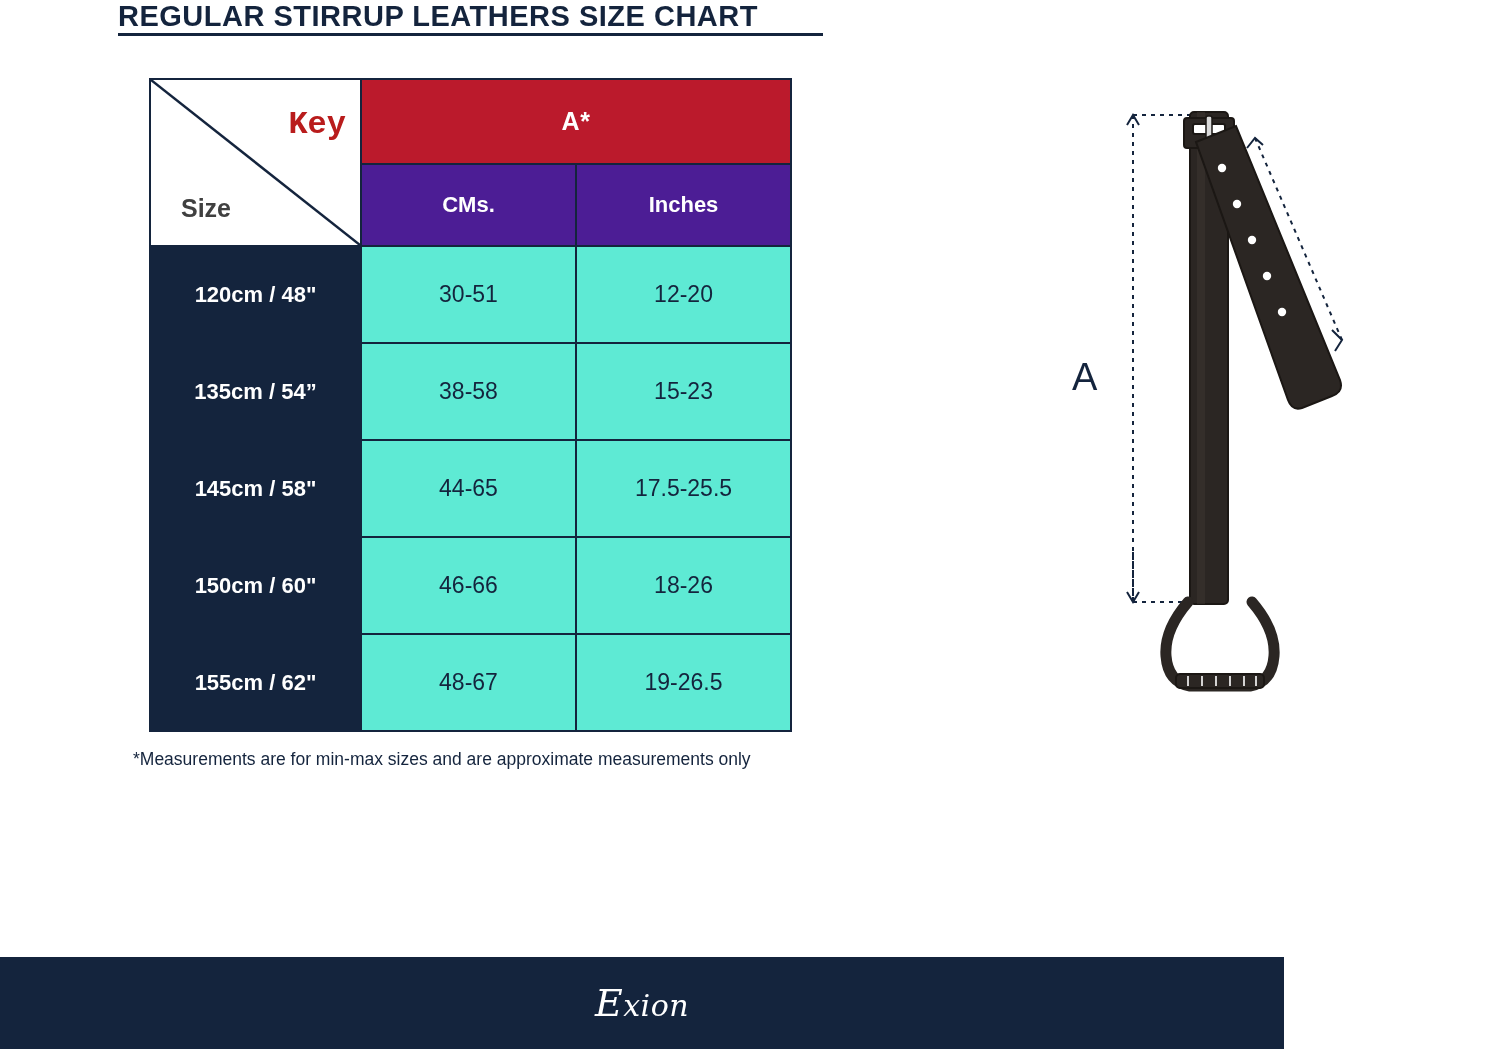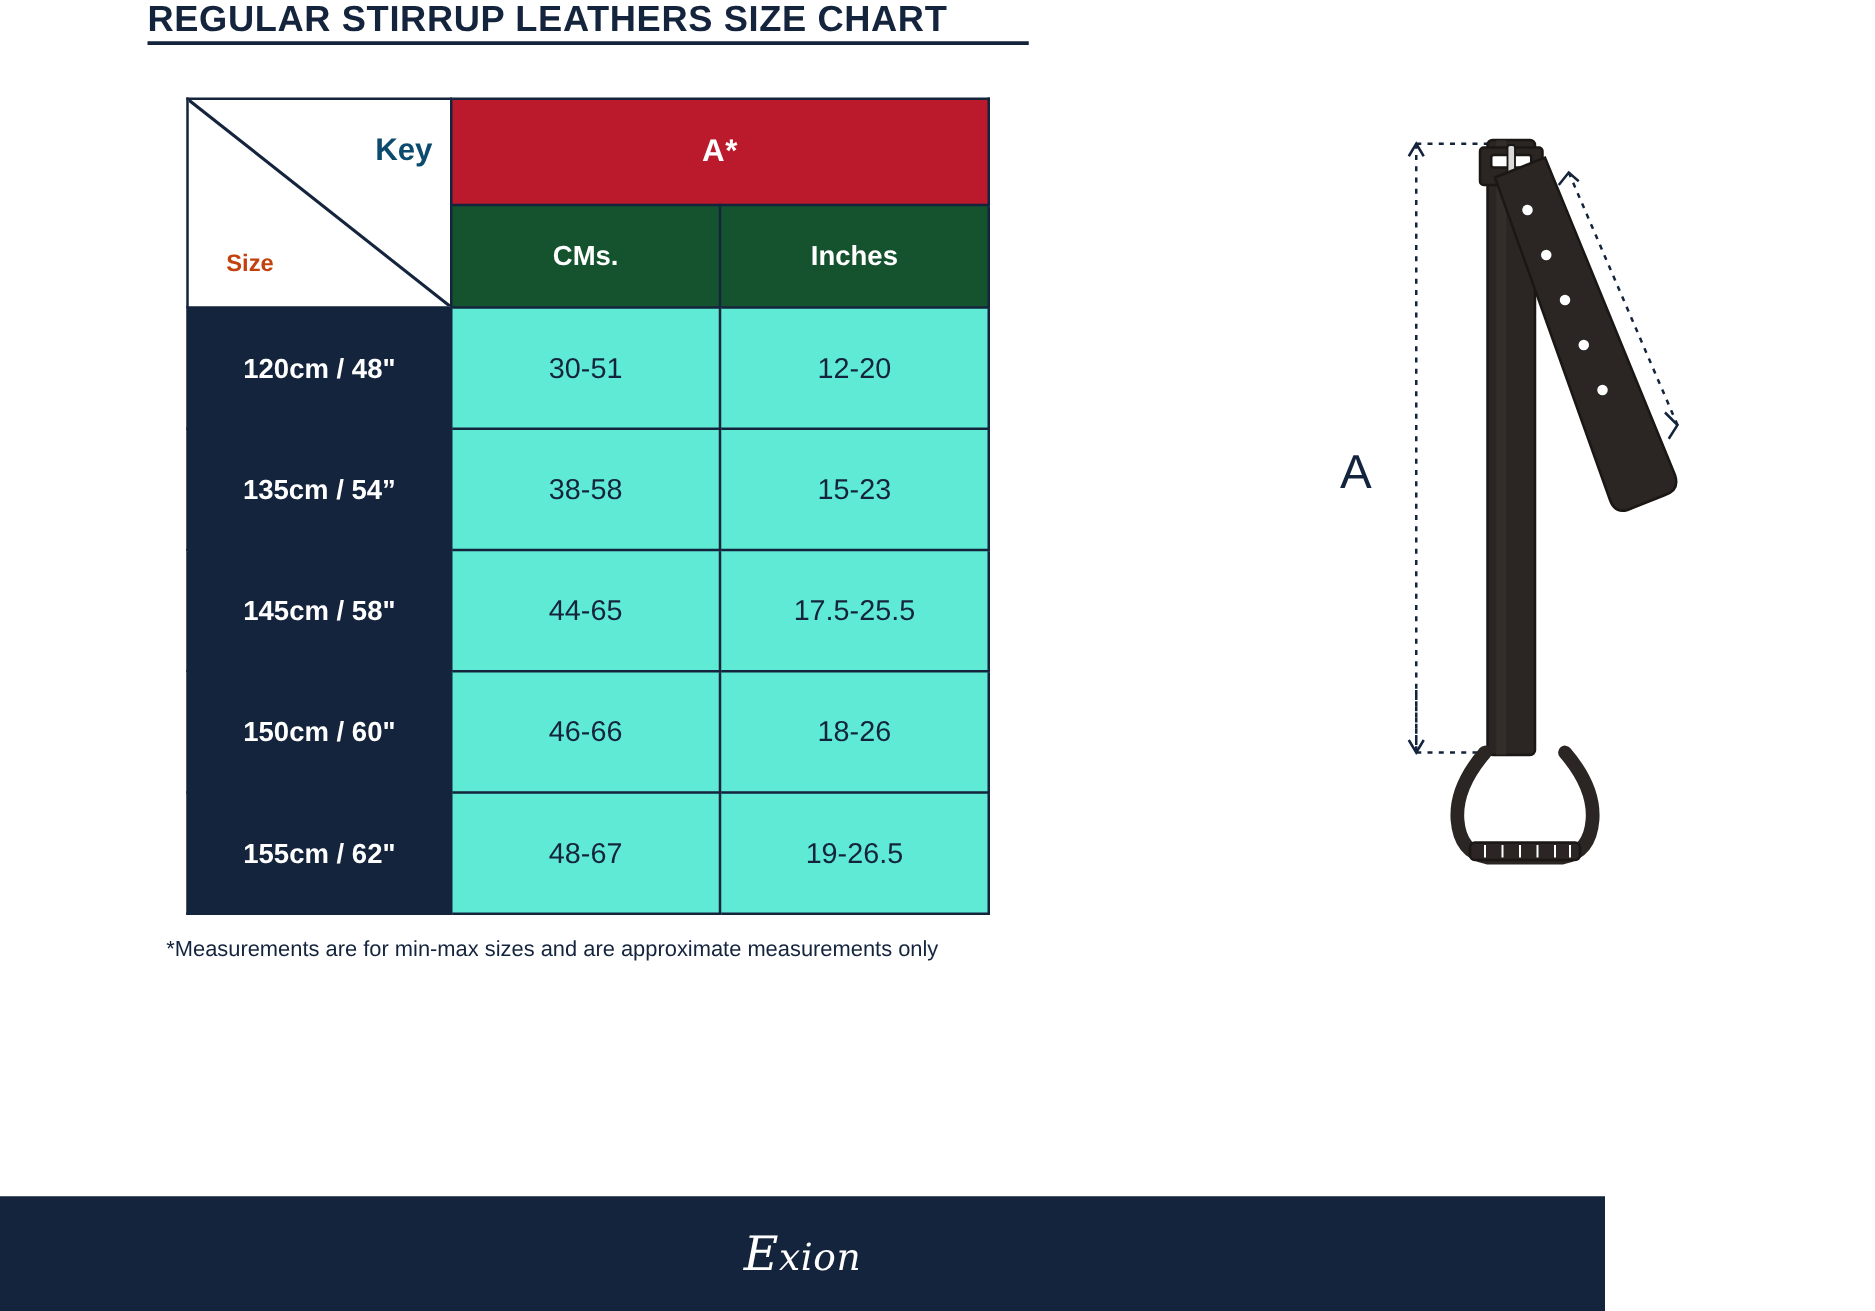--- a/index.html
+++ b/index.html
@@ -68,43 +68,44 @@
   .corner svg {
     position: absolute;
     inset: 0;
     width: 100%;
     height: 100%;
   }
   .corner .key-label {
     position: absolute;
     right: 14px;
     top: 26px;
+    font-size: 32px;
+    font-weight: 600;
+    color: #b91c1c;
+    font-family: Liberation Mono, monospace;
+  }
+  .corner .size-label {
+    position: absolute;
+    left: 30px;
+    bottom: 22px;
     font-size: 25px;
     font-weight: 600;
-    color: #0c4a6e;
-  }
-  .corner .size-label {
-    position: absolute;
-    left: 30px;
-    bottom: 22px;
-    font-size: 19px;
-    font-weight: 600;
-    color: #c2410c;
+    color: #404040;
   }
 
   .hdr-a {
     background: #bb1a2c;
     color: #ffffff;
     height: 79px;
     font-size: 25px;
     font-weight: bold;
     letter-spacing: 0.5px;
   }
   .hdr-sub {
-    background: #14532d;
+    background: #4c1d95;
     color: #ffffff;
     height: 76px;
     font-size: 22px;
     font-weight: bold;
   }
   .row-size {
     background: #14243d;
     color: #ffffff;
     font-size: 22px;
     font-weight: bold;

